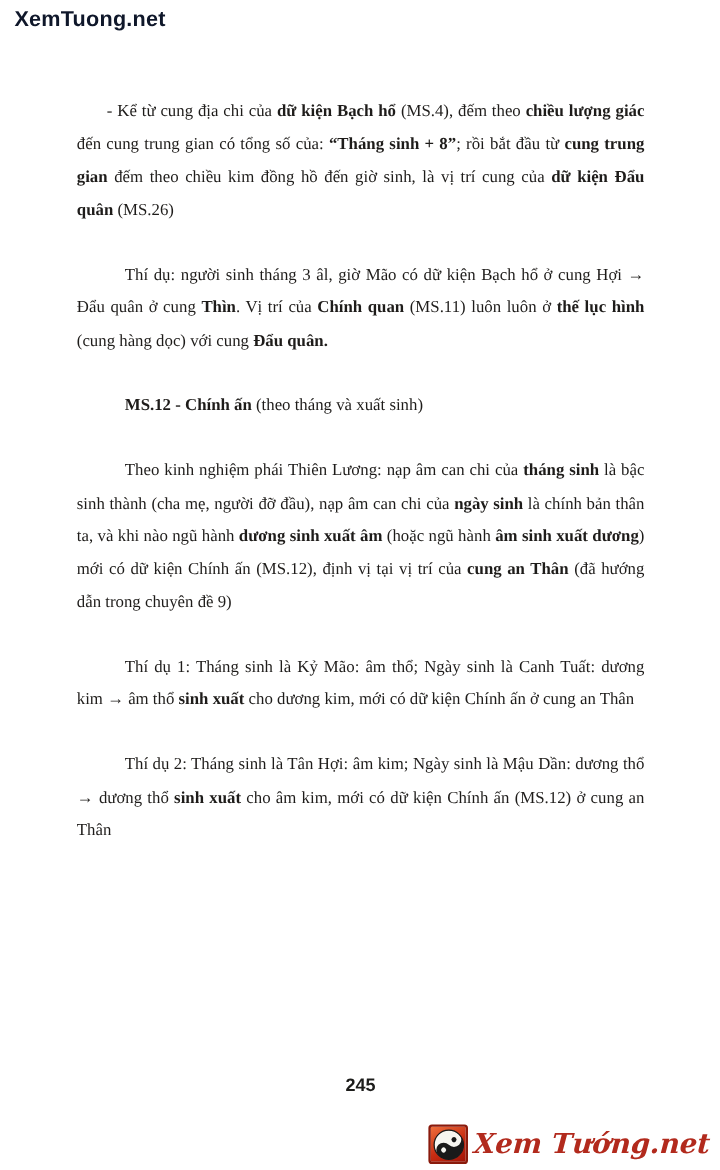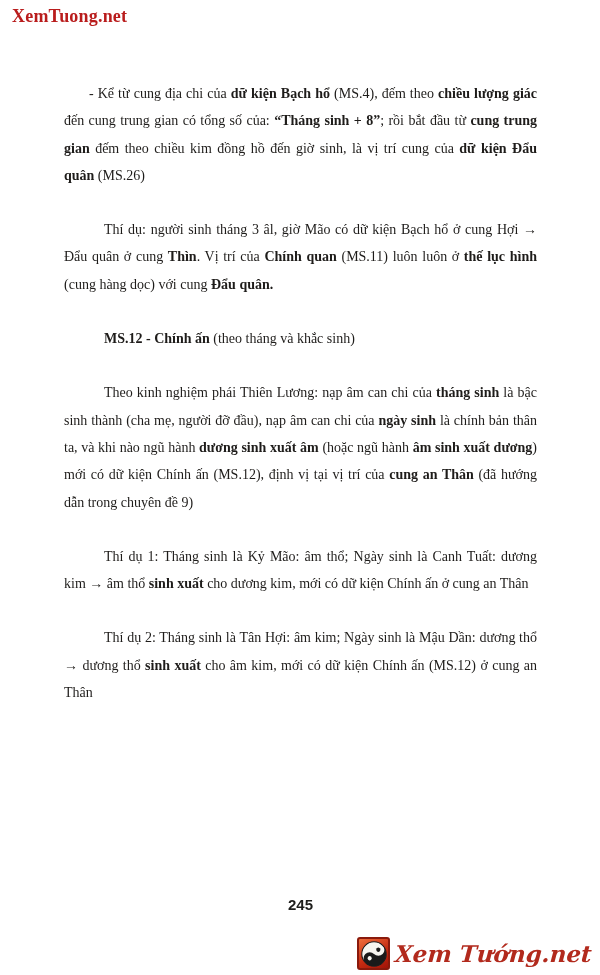--- a/index.html
+++ b/index.html
@@ -12,25 +12,25 @@
     width: 600px;
     height: 975px;
     overflow: hidden;
     font-family: "Liberation Serif", serif;
   }
   
   .watermark {
     position: absolute;
     left: 12px;
     top: 6px;
-    font-family: Liberation Serif, serif;
+    font-family: Liberation Sans, sans-serif;
     font-weight: 700;
     font-size: 18px;
     letter-spacing: 0.2px;
-    color: #b91c1c;
+    color: #0f172a;
     text-decoration: none;
     cursor: pointer;
   }
   
   .text-col {
     position: absolute;
     left: 64px;
     top: 80px;
     width: 473px;
     color: #1e1c1a;
@@ -92,21 +92,21 @@
   }
 </style>
 </head>
 <body>
 
 <a class="watermark">XemTuong.net</a>
 
 <div class="text-col">
     <p class="para dash"><span>- Kể từ cung địa chi của </span><b>dữ kiện Bạch hổ</b><span> (MS.4), đếm theo </span><b>chiều lượng giác</b><span> đến cung trung gian có tổng số của: </span><b>“Tháng sinh + 8”</b><span>; rồi bắt đầu từ </span><b>cung trung gian</b><span> đếm theo chiều kim đồng hồ đến giờ sinh, là vị trí cung của </span><b>dữ kiện Đẩu quân</b><span> (MS.26)</span></p>
     <p class="para"><span>Thí dụ: người sinh tháng 3 âl, giờ Mão có dữ kiện Bạch hổ ở cung Hợi → Đẩu quân ở cung </span><b>Thìn</b><span>. Vị trí của </span><b>Chính quan</b><span> (MS.11) luôn luôn ở </span><b>thế lục hình</b><span> (cung hàng dọc) với cung </span><b>Đẩu quân.</b></p>
-    <p class="para"><b>MS.12 - Chính ấn</b><span> (theo tháng và khắc sinh)</span></p>
+    <p class="para"><b>MS.12 - Chính ấn</b><span> (theo tháng và xuất sinh)</span></p>
     <p class="para"><span>Theo kinh nghiệm phái Thiên Lương: nạp âm can chi của </span><b>tháng sinh</b><span> là bậc sinh thành (cha mẹ, người đỡ đầu), nạp âm can chi của </span><b>ngày sinh</b><span> là chính bản thân ta, và khi nào ngũ hành </span><b>dương sinh xuất âm</b><span> (hoặc ngũ hành </span><b>âm sinh xuất dương</b><span>) mới có dữ kiện Chính ấn (MS.12), định vị tại vị trí của </span><b>cung an Thân</b><span> (đã hướng dẫn trong chuyên đề 9)</span></p>
     <p class="para"><span>Thí dụ 1: Tháng sinh là Kỷ Mão: âm thổ; Ngày sinh là Canh Tuất: dương kim → âm thổ </span><b>sinh xuất</b><span> cho dương kim, mới có dữ kiện Chính ấn ở cung an Thân</span></p>
     <p class="para"><span>Thí dụ 2: Tháng sinh là Tân Hợi: âm kim; Ngày sinh là Mậu Dần: dương thổ → dương thổ </span><b>sinh xuất</b><span> cho âm kim, mới có dữ kiện Chính ấn (MS.12) ở cung an Thân</span></p>
   </div>
 
 <div class="page-number">245</div>
 
 <a class="footer-logo">
   <span class="yy-box">
     <svg width="26" height="26" viewBox="0 0 100 100" aria-hidden="true">

